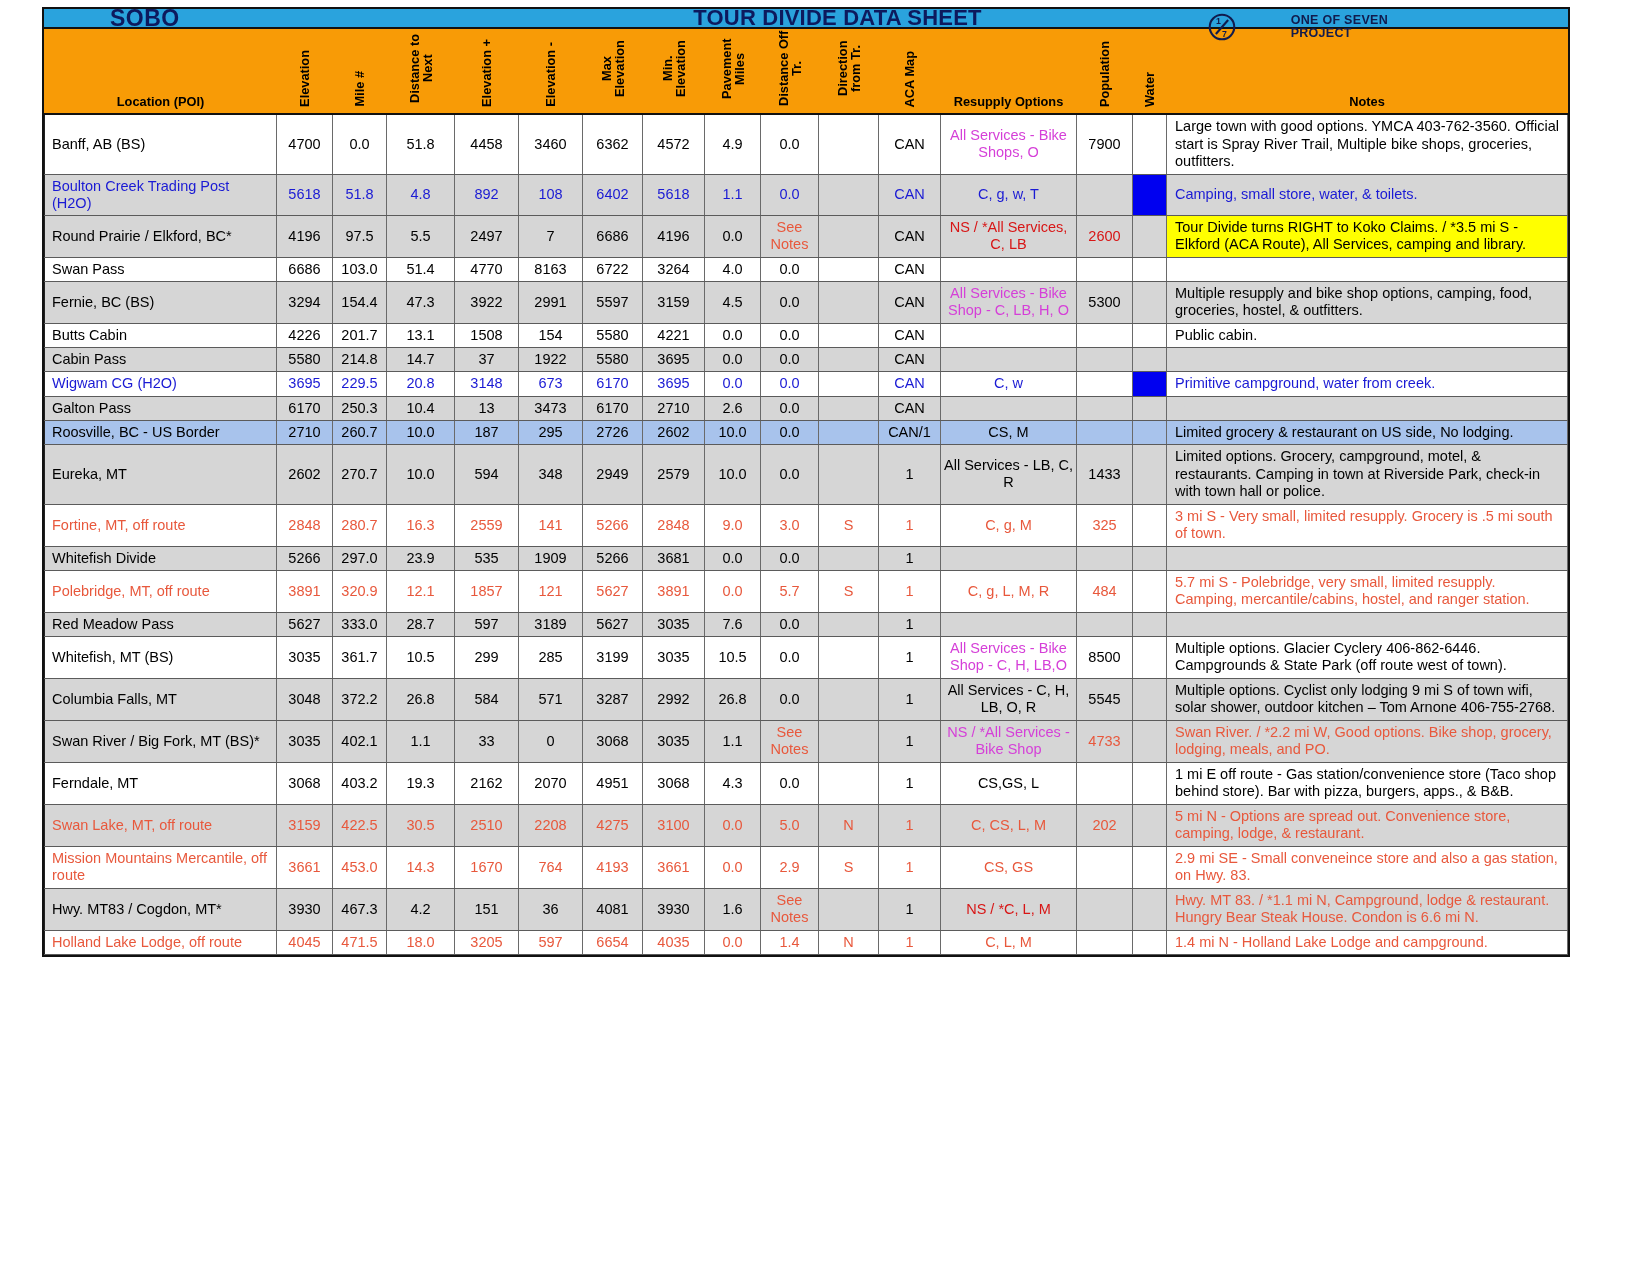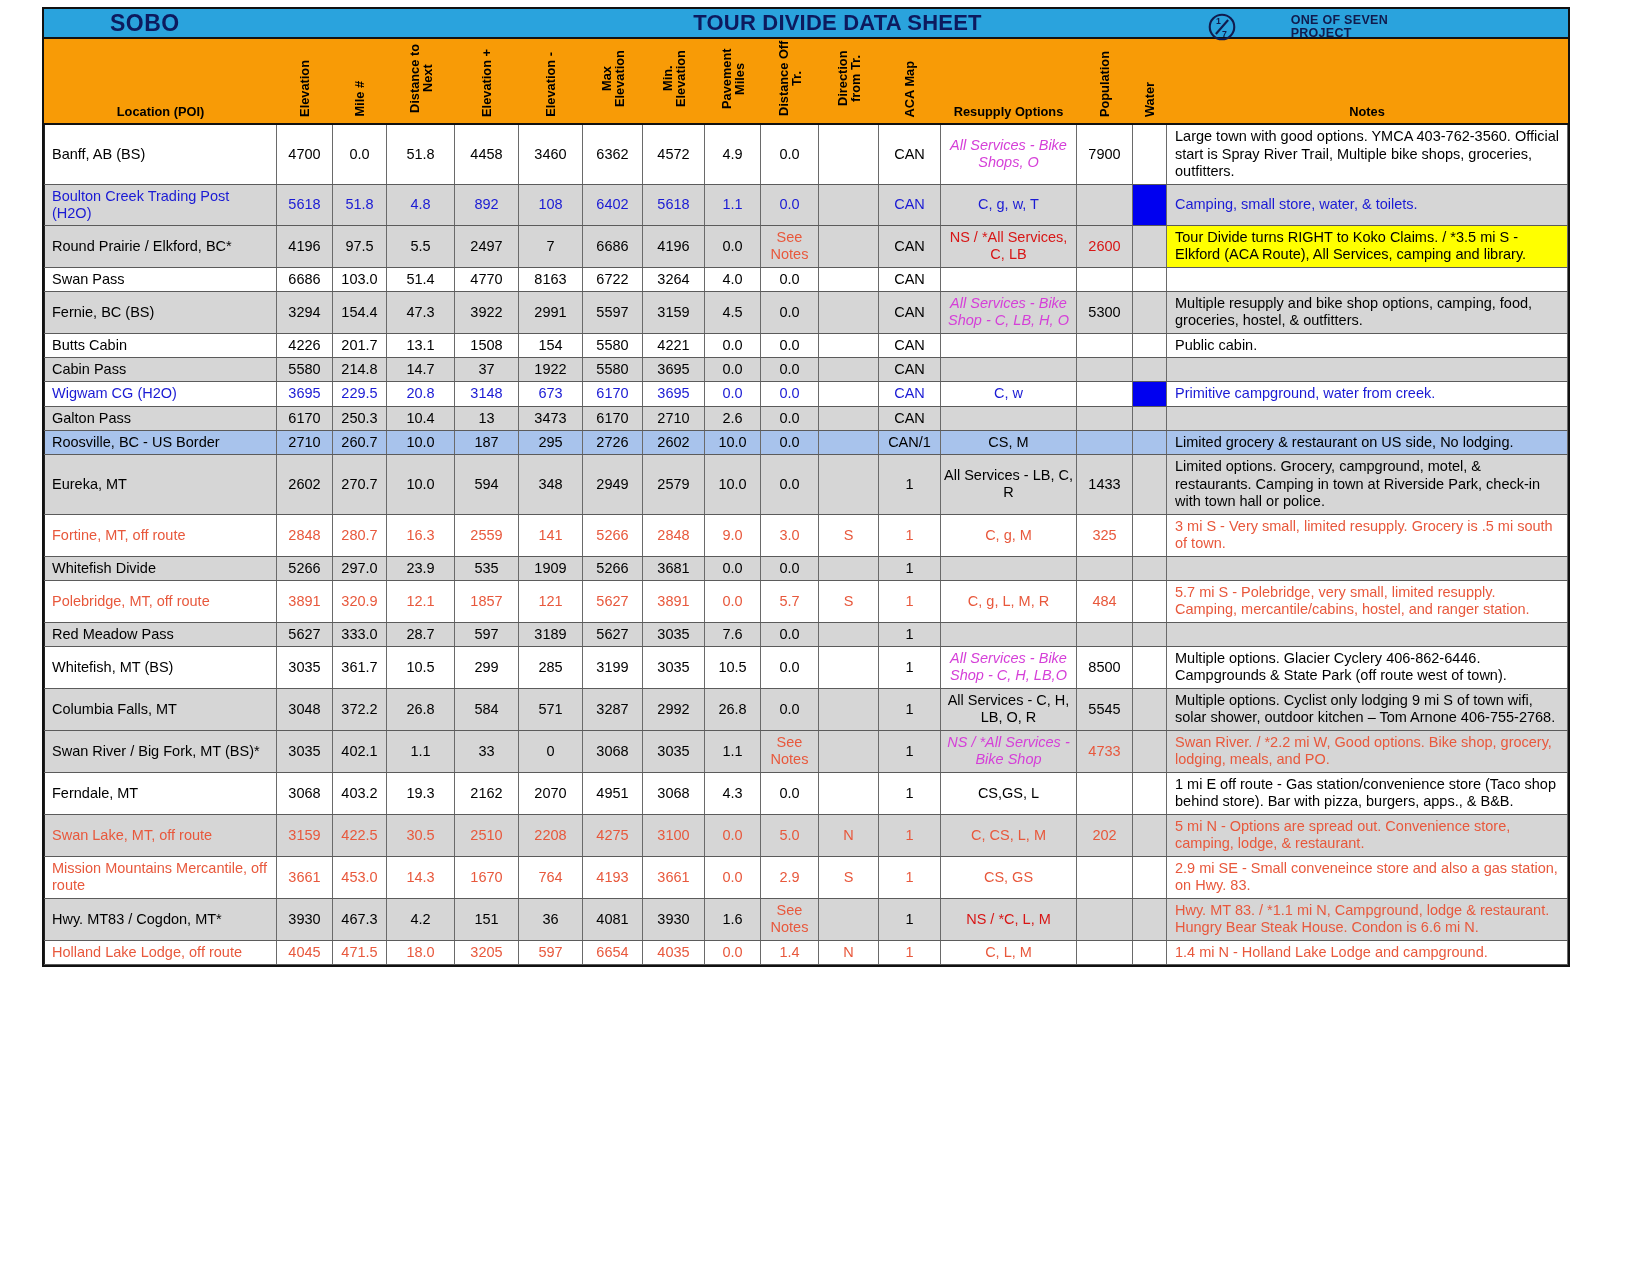--- a/index.html
+++ b/index.html
@@ -8,21 +8,21 @@
     font-family:"Liberation Sans", sans-serif;
     -webkit-font-smoothing:antialiased;
   }
   #sheet{
     position:absolute;left:42px;top:7px;width:1528px;
     border:2px solid #111;
     box-sizing:border-box;
   }
   
   .titlebar{
-    height:30px;background:#2aa3dd;
+    height:20px;background:#2aa3dd;
     display:flex;align-items:center;
     position:relative;
     border-bottom:2px solid #111;
     box-sizing:border-box;
   }
   .title-sobo{
     font-size:23px;font-weight:bold;color:#0d1a5e;
     margin-left:66px;letter-spacing:.5px;
   }
   .title-main{
@@ -88,21 +88,21 @@
   tbody tr td{border-left:1px solid #6a6a6a;border-right:1px solid #6a6a6a;}
   tbody tr{border-top:1px solid #222;border-bottom:1px solid #222;}
   tbody tr td:first-child{border-left:1px solid #222;}
   .shade{background:#d6d6d6;}
   .plain{background:#ffffff;}
   .rowblue{background:#a8c3ec;}
   .water-on{background:#0000f0;}
   .note-yellow{background:#ffff00;}
   .c-blue{color:#1a1ad4;}
   .c-red{color:#e8583c;}
-  .c-magenta{color:#d53fd8;font-style:italic;}
+  .c-magenta{color:#d53fd8;}
   .c-dkred{color:#d81616;}
   .c-black{color:#000;}
 </style>
 </head>
 <body>
 
 <div id="sheet">
 
   <div class="titlebar">
     <div class="title-sobo">SOBO</div>

